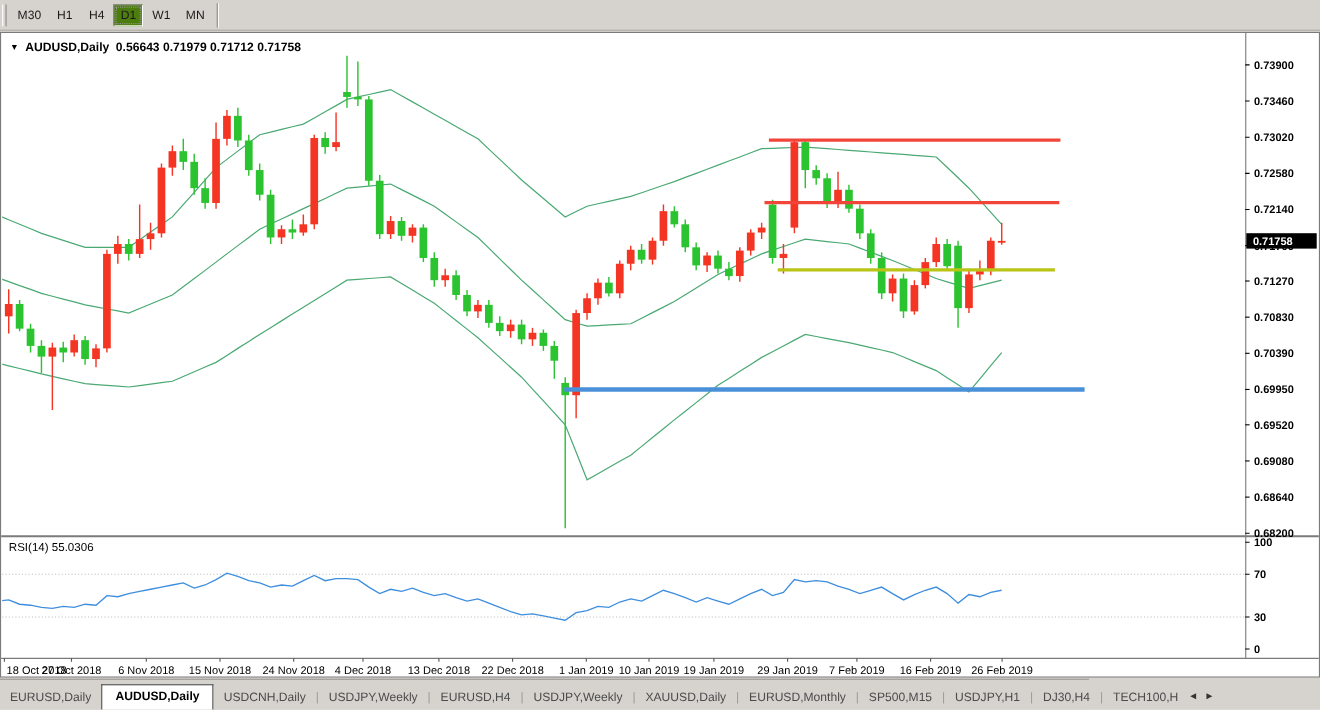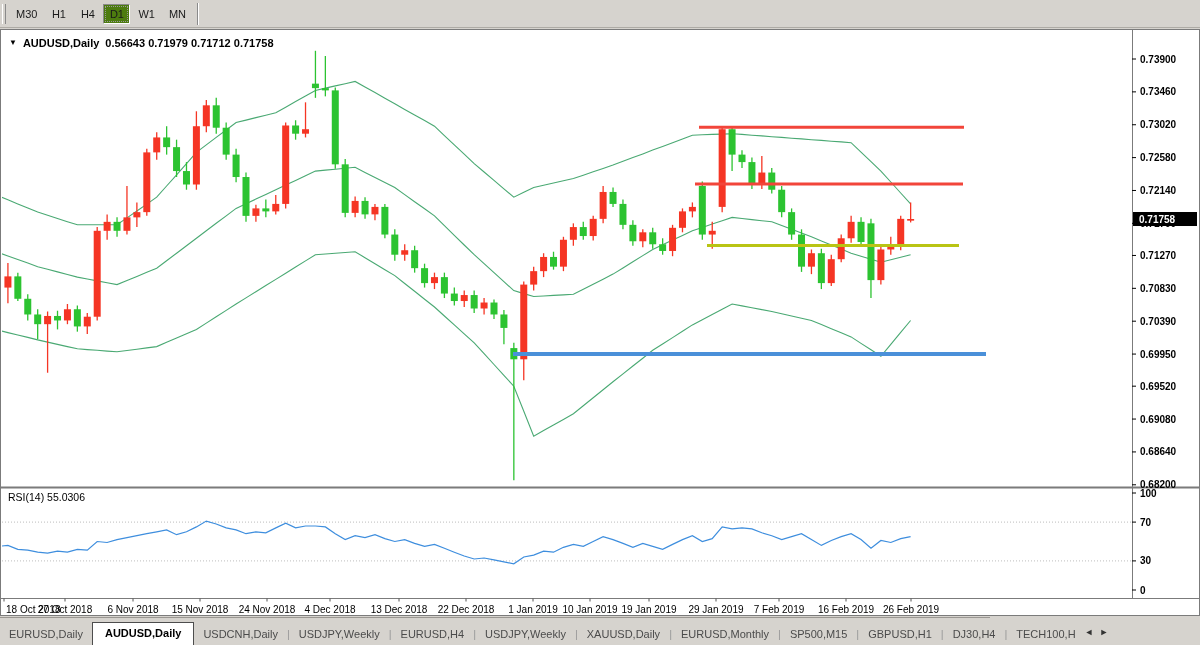--- a/index.html
+++ b/index.html
@@ -373,21 +373,21 @@
         <div class="tab">EURUSD,H4</div>
         <span class="tab-sep">|</span>
         <div class="tab">USDJPY,Weekly</div>
         <span class="tab-sep">|</span>
         <div class="tab">XAUUSD,Daily</div>
         <span class="tab-sep">|</span>
         <div class="tab">EURUSD,Monthly</div>
         <span class="tab-sep">|</span>
         <div class="tab">SP500,M15</div>
         <span class="tab-sep">|</span>
-        <div class="tab">GBPUSD,H1</div>
+        <div class="tab">USDJPY,H1</div>
         <span class="tab-sep">|</span>
         <div class="tab">DJ30,H4</div>
         <span class="tab-sep">|</span>
         <div class="tab">TECH100,H</div>
       </div>
     <div class="tab-scroll">
       <span class="tab-arrow">◄</span>
       <span class="tab-arrow">►</span>
     </div>
   </div>

